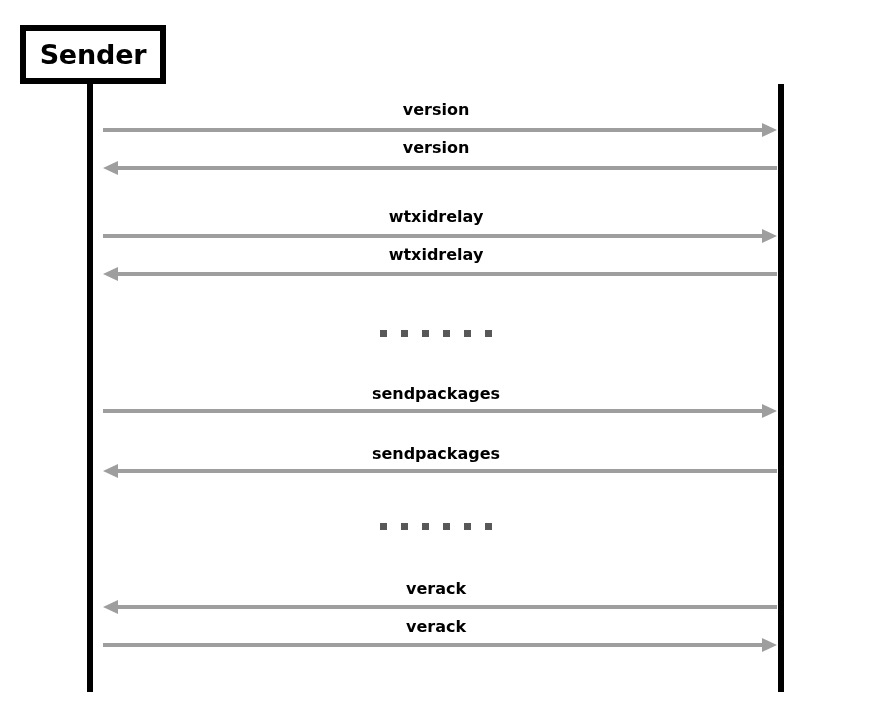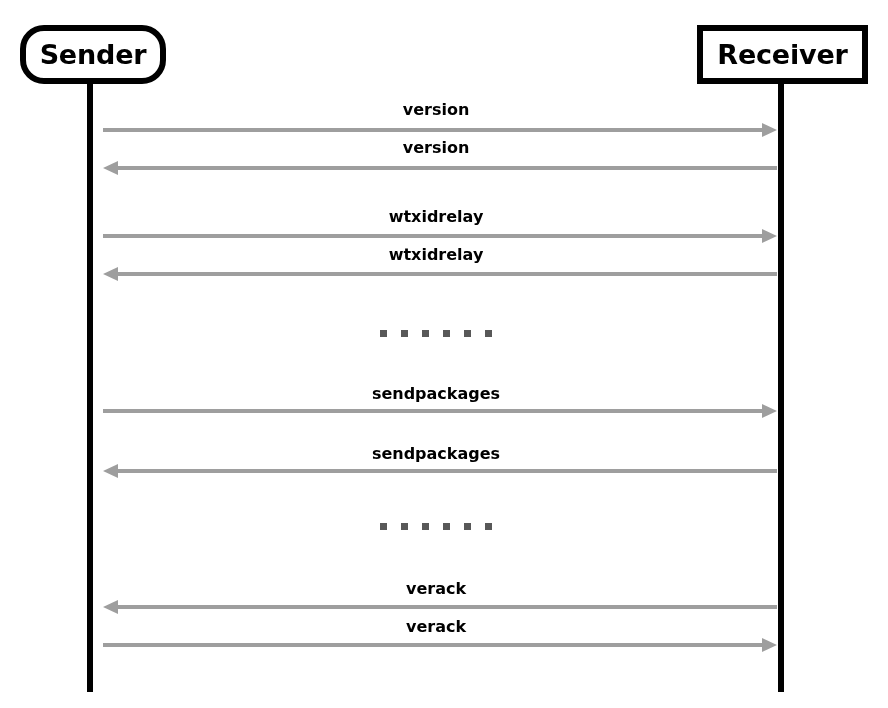--- a/index.html
+++ b/index.html
@@ -90,27 +90,24 @@
   }
   .ellipsis-dot:last-child {
     margin-right: 0;
   }
 </style>
 </head>
 <body>
 
 <div id="diagram-root" style="width: 888px; height: 708px; background: rgb(255, 255, 255);">
 
-  <div class="participant-box" id="box-sender" style="left: 20px; top: 25px; width: 146px; height: 59px; border-color: rgb(0, 0, 0); border-radius: 24px;">
+  <div class="participant-box" id="box-sender" style="left: 20px; top: 25px; width: 146px; height: 59px; border-color: rgb(0, 0, 0);">
     <span class="participant-label">Sender</span>
   </div>
 
-  <div class="participant-box" id="box-receiver" style="left: 697px; top: 25px; width: 171px; height: 59px; border-color: rgb(0, 0, 0);">
-    <span class="participant-label">Receiver</span>
-  </div>
 
   <div class="lifeline" id="lifeline-sender" style="left: 87px; top: 84px; height: 608px; background: rgb(0, 0, 0);"></div>
   <div class="lifeline" id="lifeline-receiver" style="left: 778px; top: 84px; height: 608px; background: rgb(0, 0, 0);"></div>
 
   <div id="dynamic-layer">
       <div class="message" style="left: 0px; top: 128px;">
         <div class="msg-line" style="left: 103px; width: 659px; background: rgb(158, 158, 158);"></div>
         <div class="msg-head right" style="left: 762px; border-left-color: rgb(158, 158, 158);"></div>
         <div class="msg-label" style="left: 436px; top: -26px; color: rgb(0, 0, 0);">version</div>
       </div>

